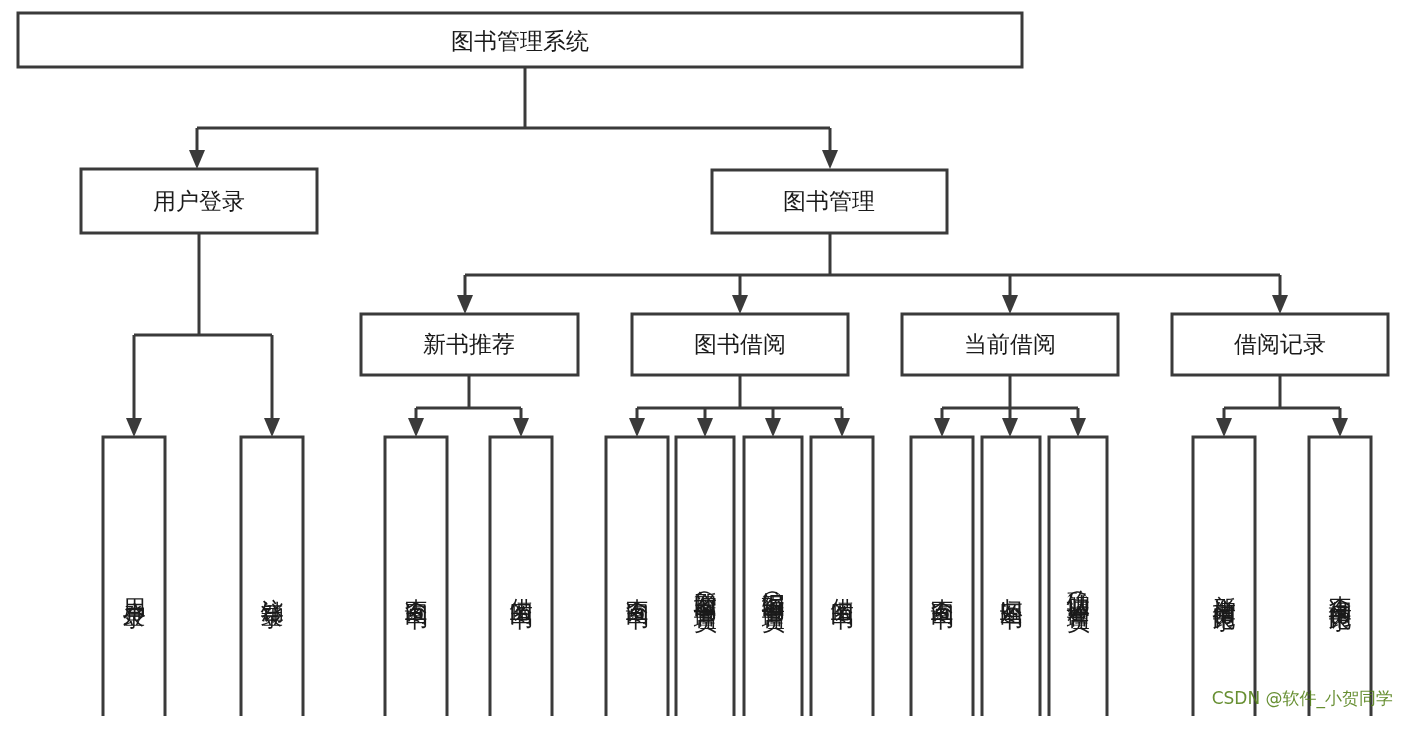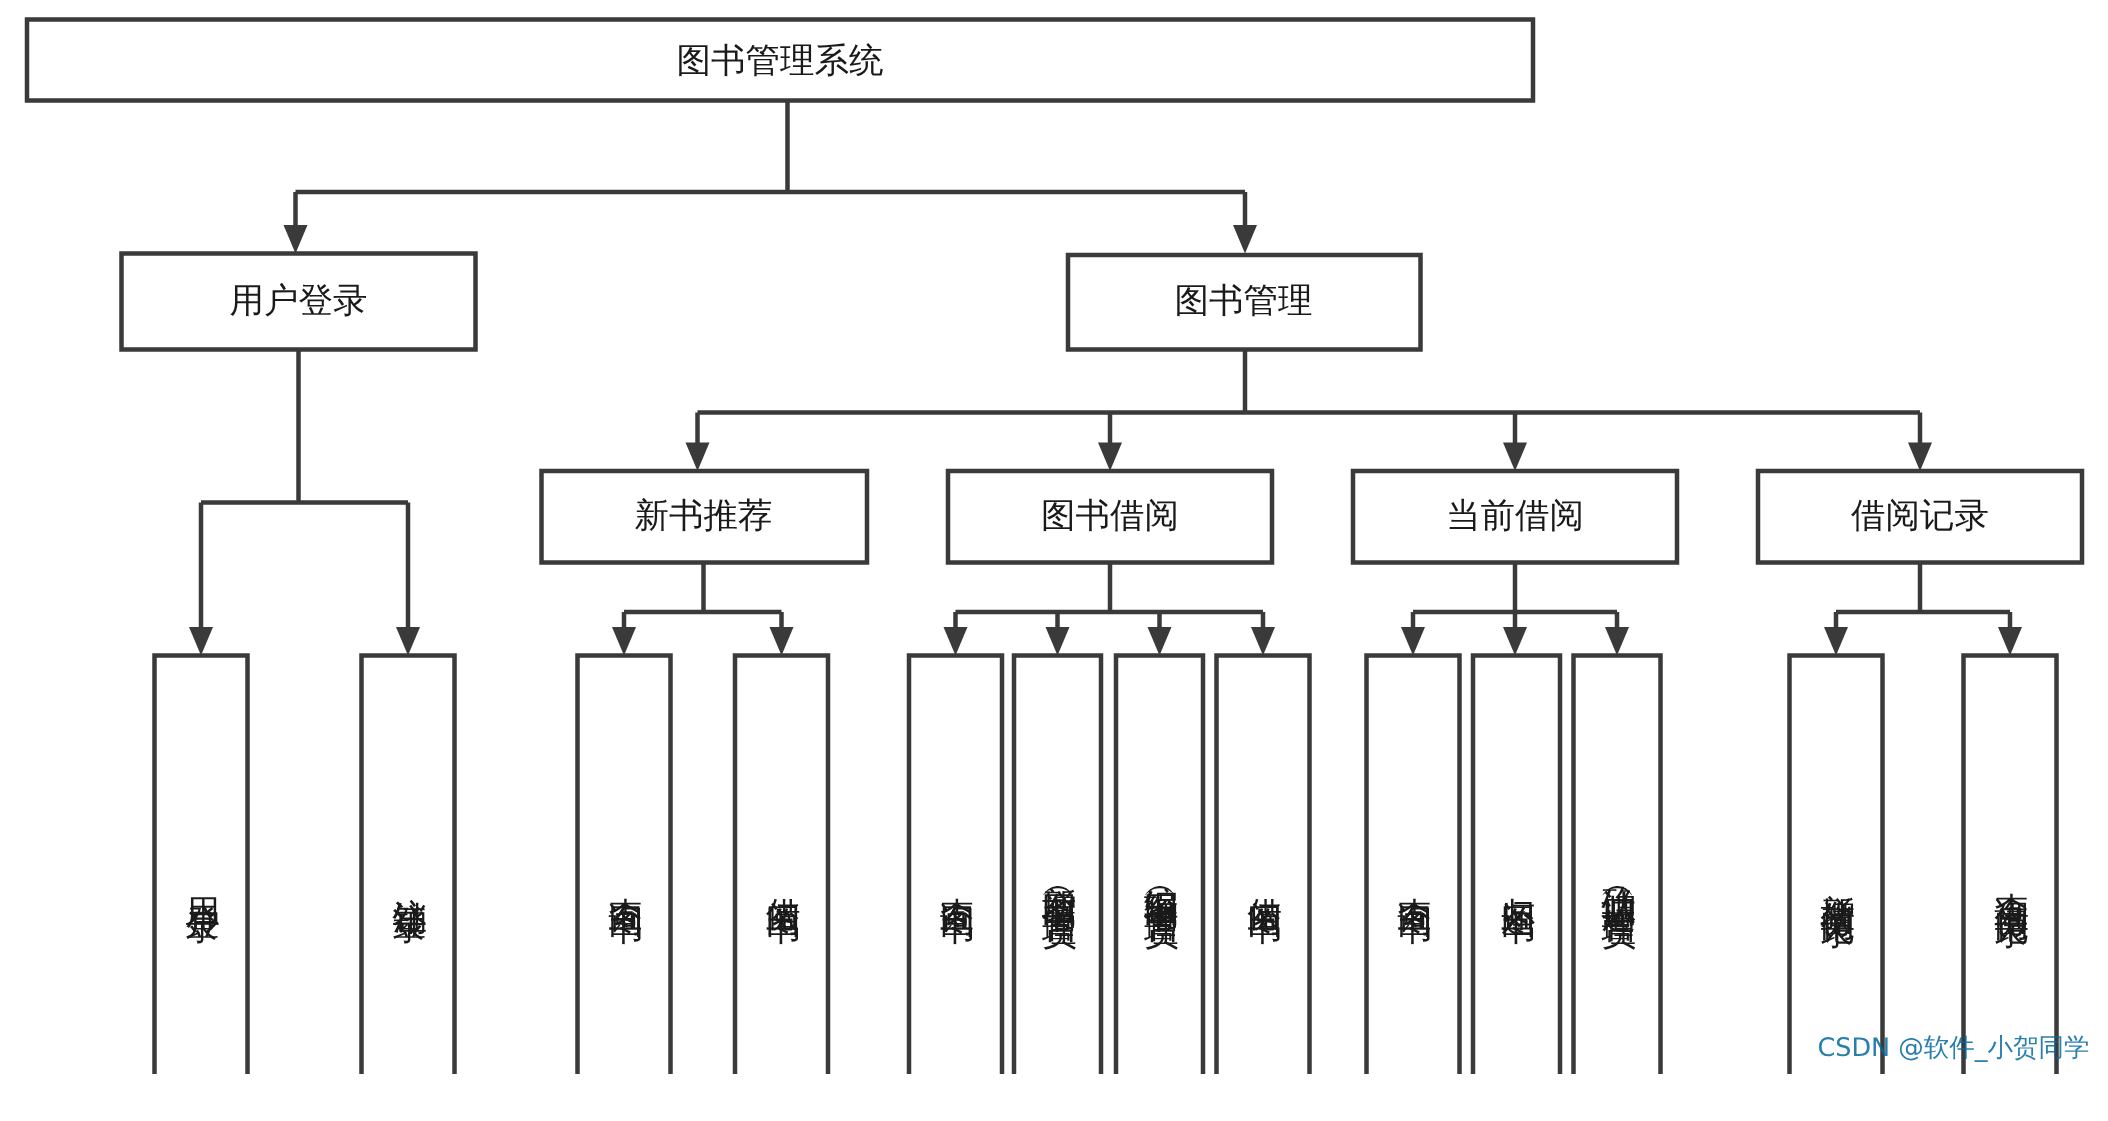--- a/index.html
+++ b/index.html
@@ -62,21 +62,21 @@
     color: #1a1a1a;
     letter-spacing: 3px;
     white-space: nowrap;
   }
   .watermark {
     position: absolute;
     right: 12px;
     bottom: 6px;
     font-family: "DejaVu Sans", "Liberation Sans", sans-serif;
     font-size: 17px;
-    color: #0369a1;
+    color: #4d7c0f;
     opacity: 0.85;
     white-space: nowrap;
   }
 </style>
 </head>
 <body>
 
 <div id="diagram-root">
 
   <svg id="tree-svg" viewBox="0 0 1405 747">

